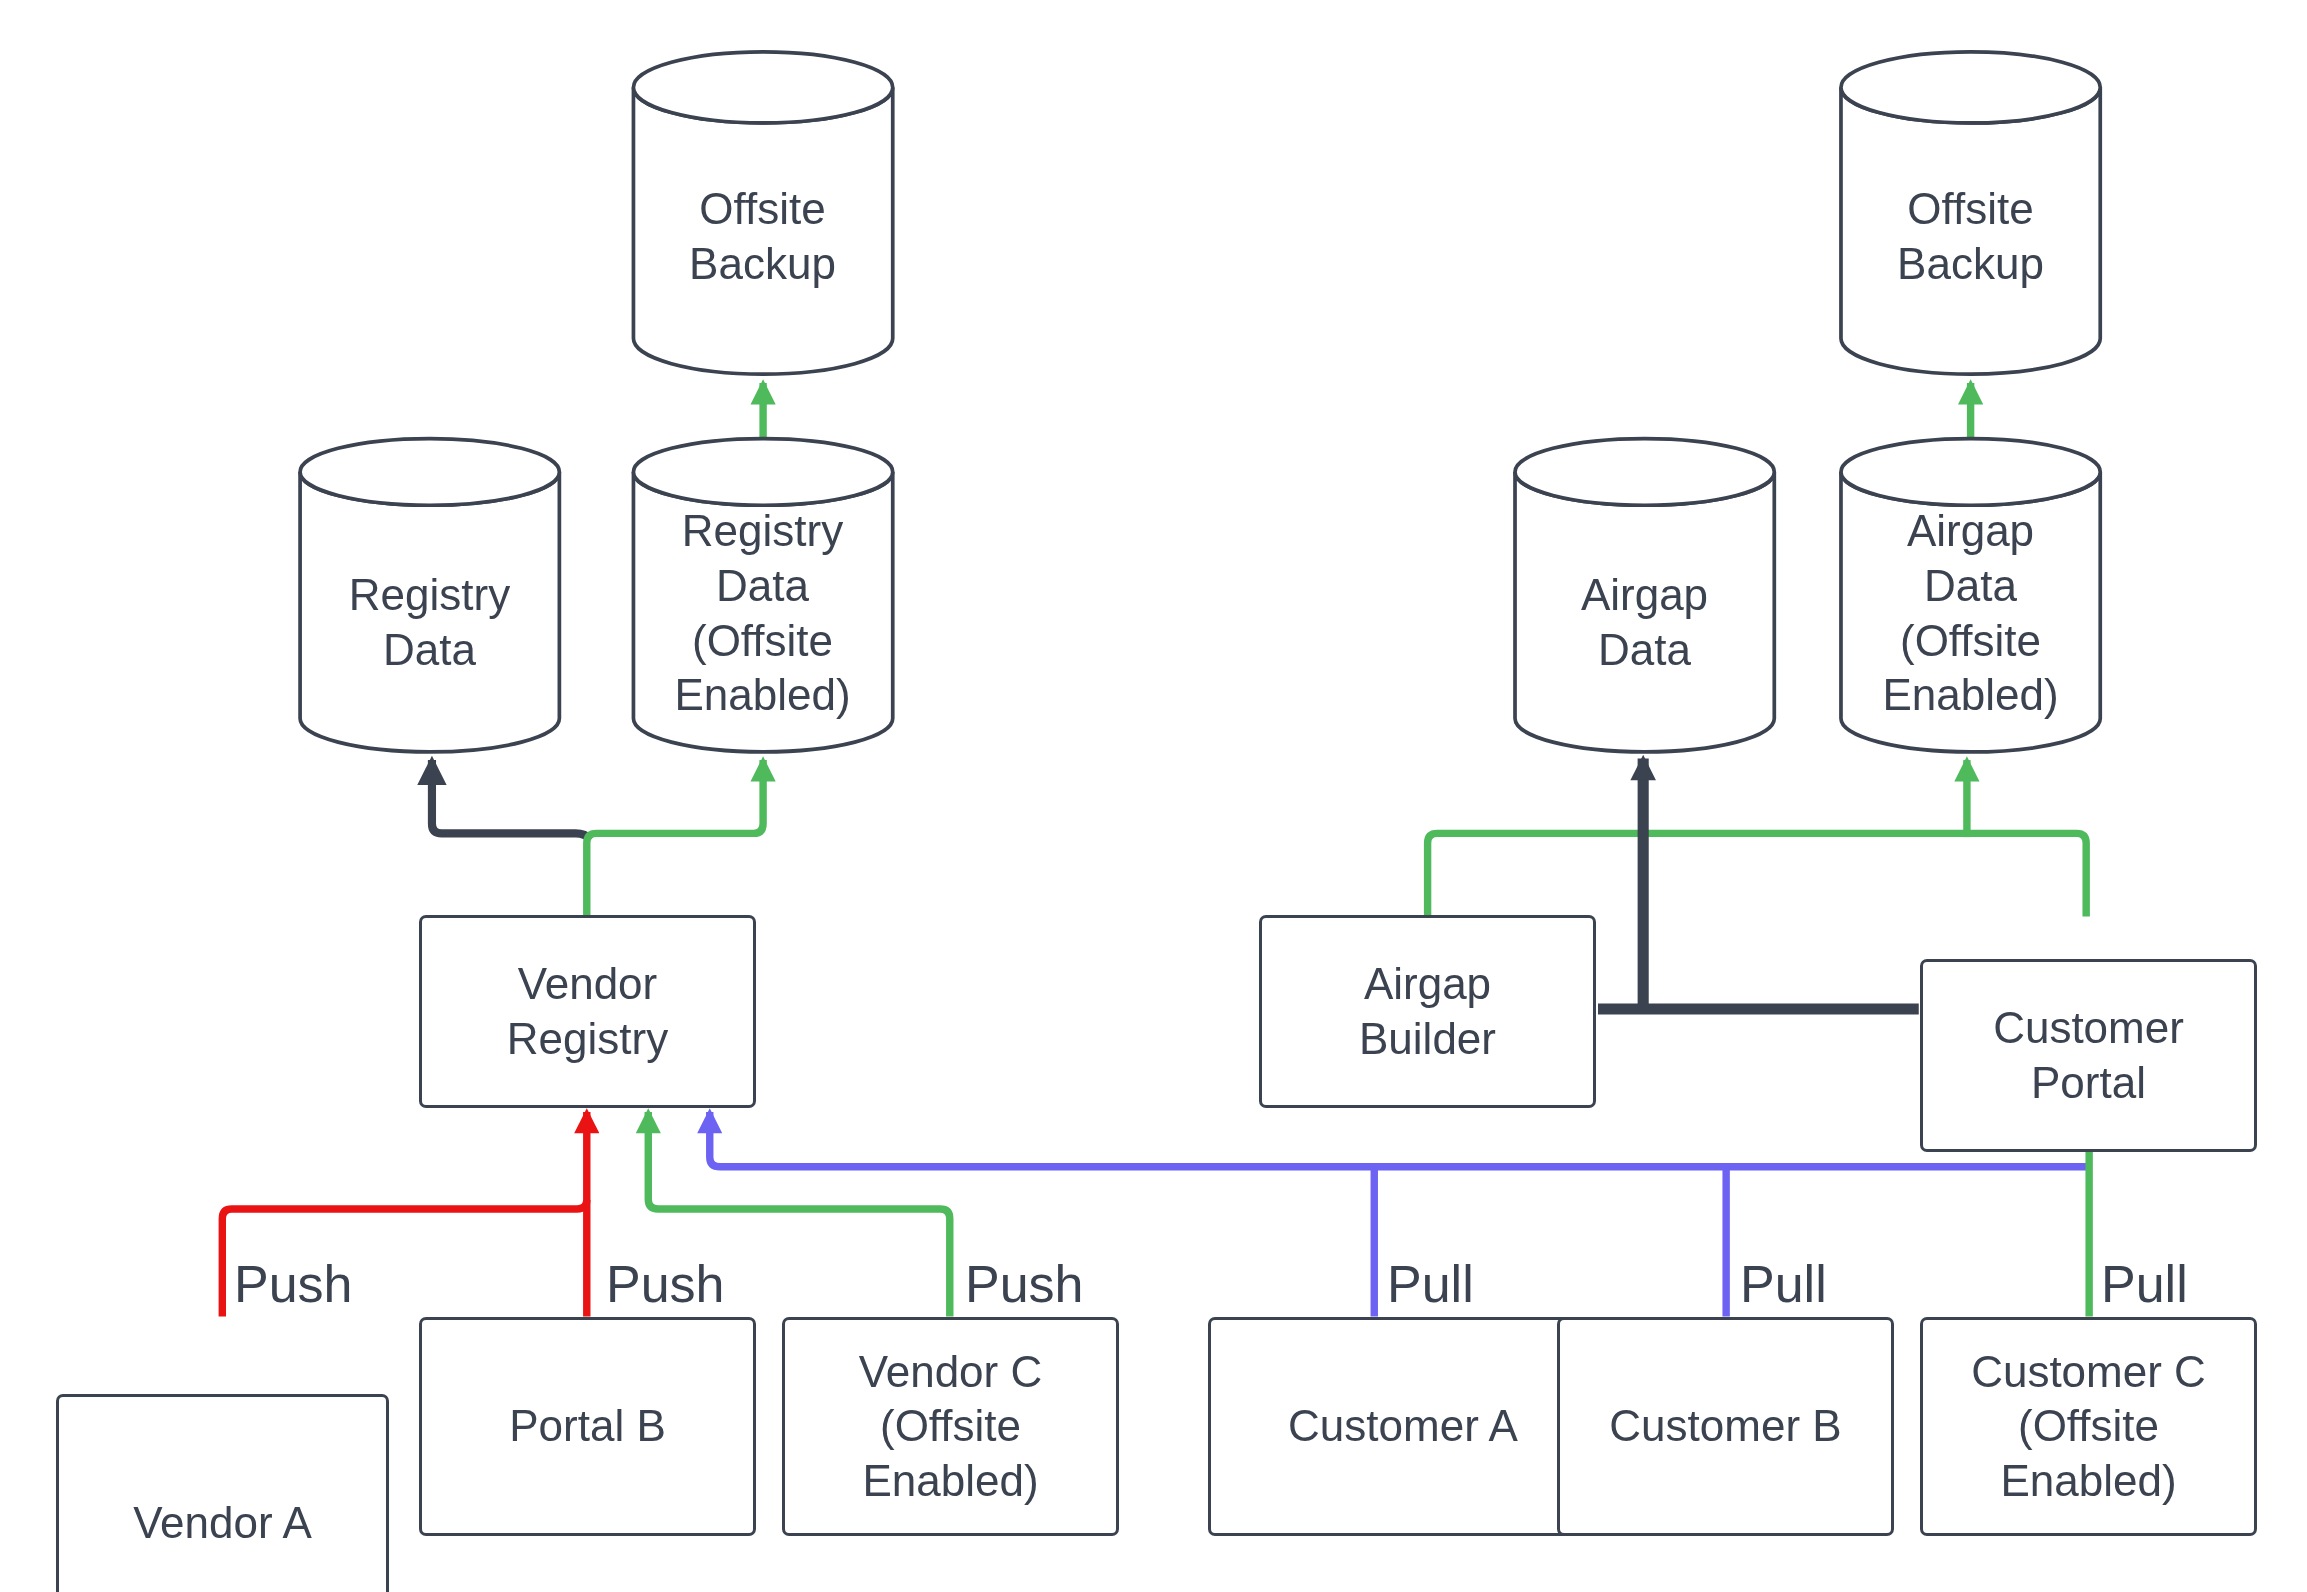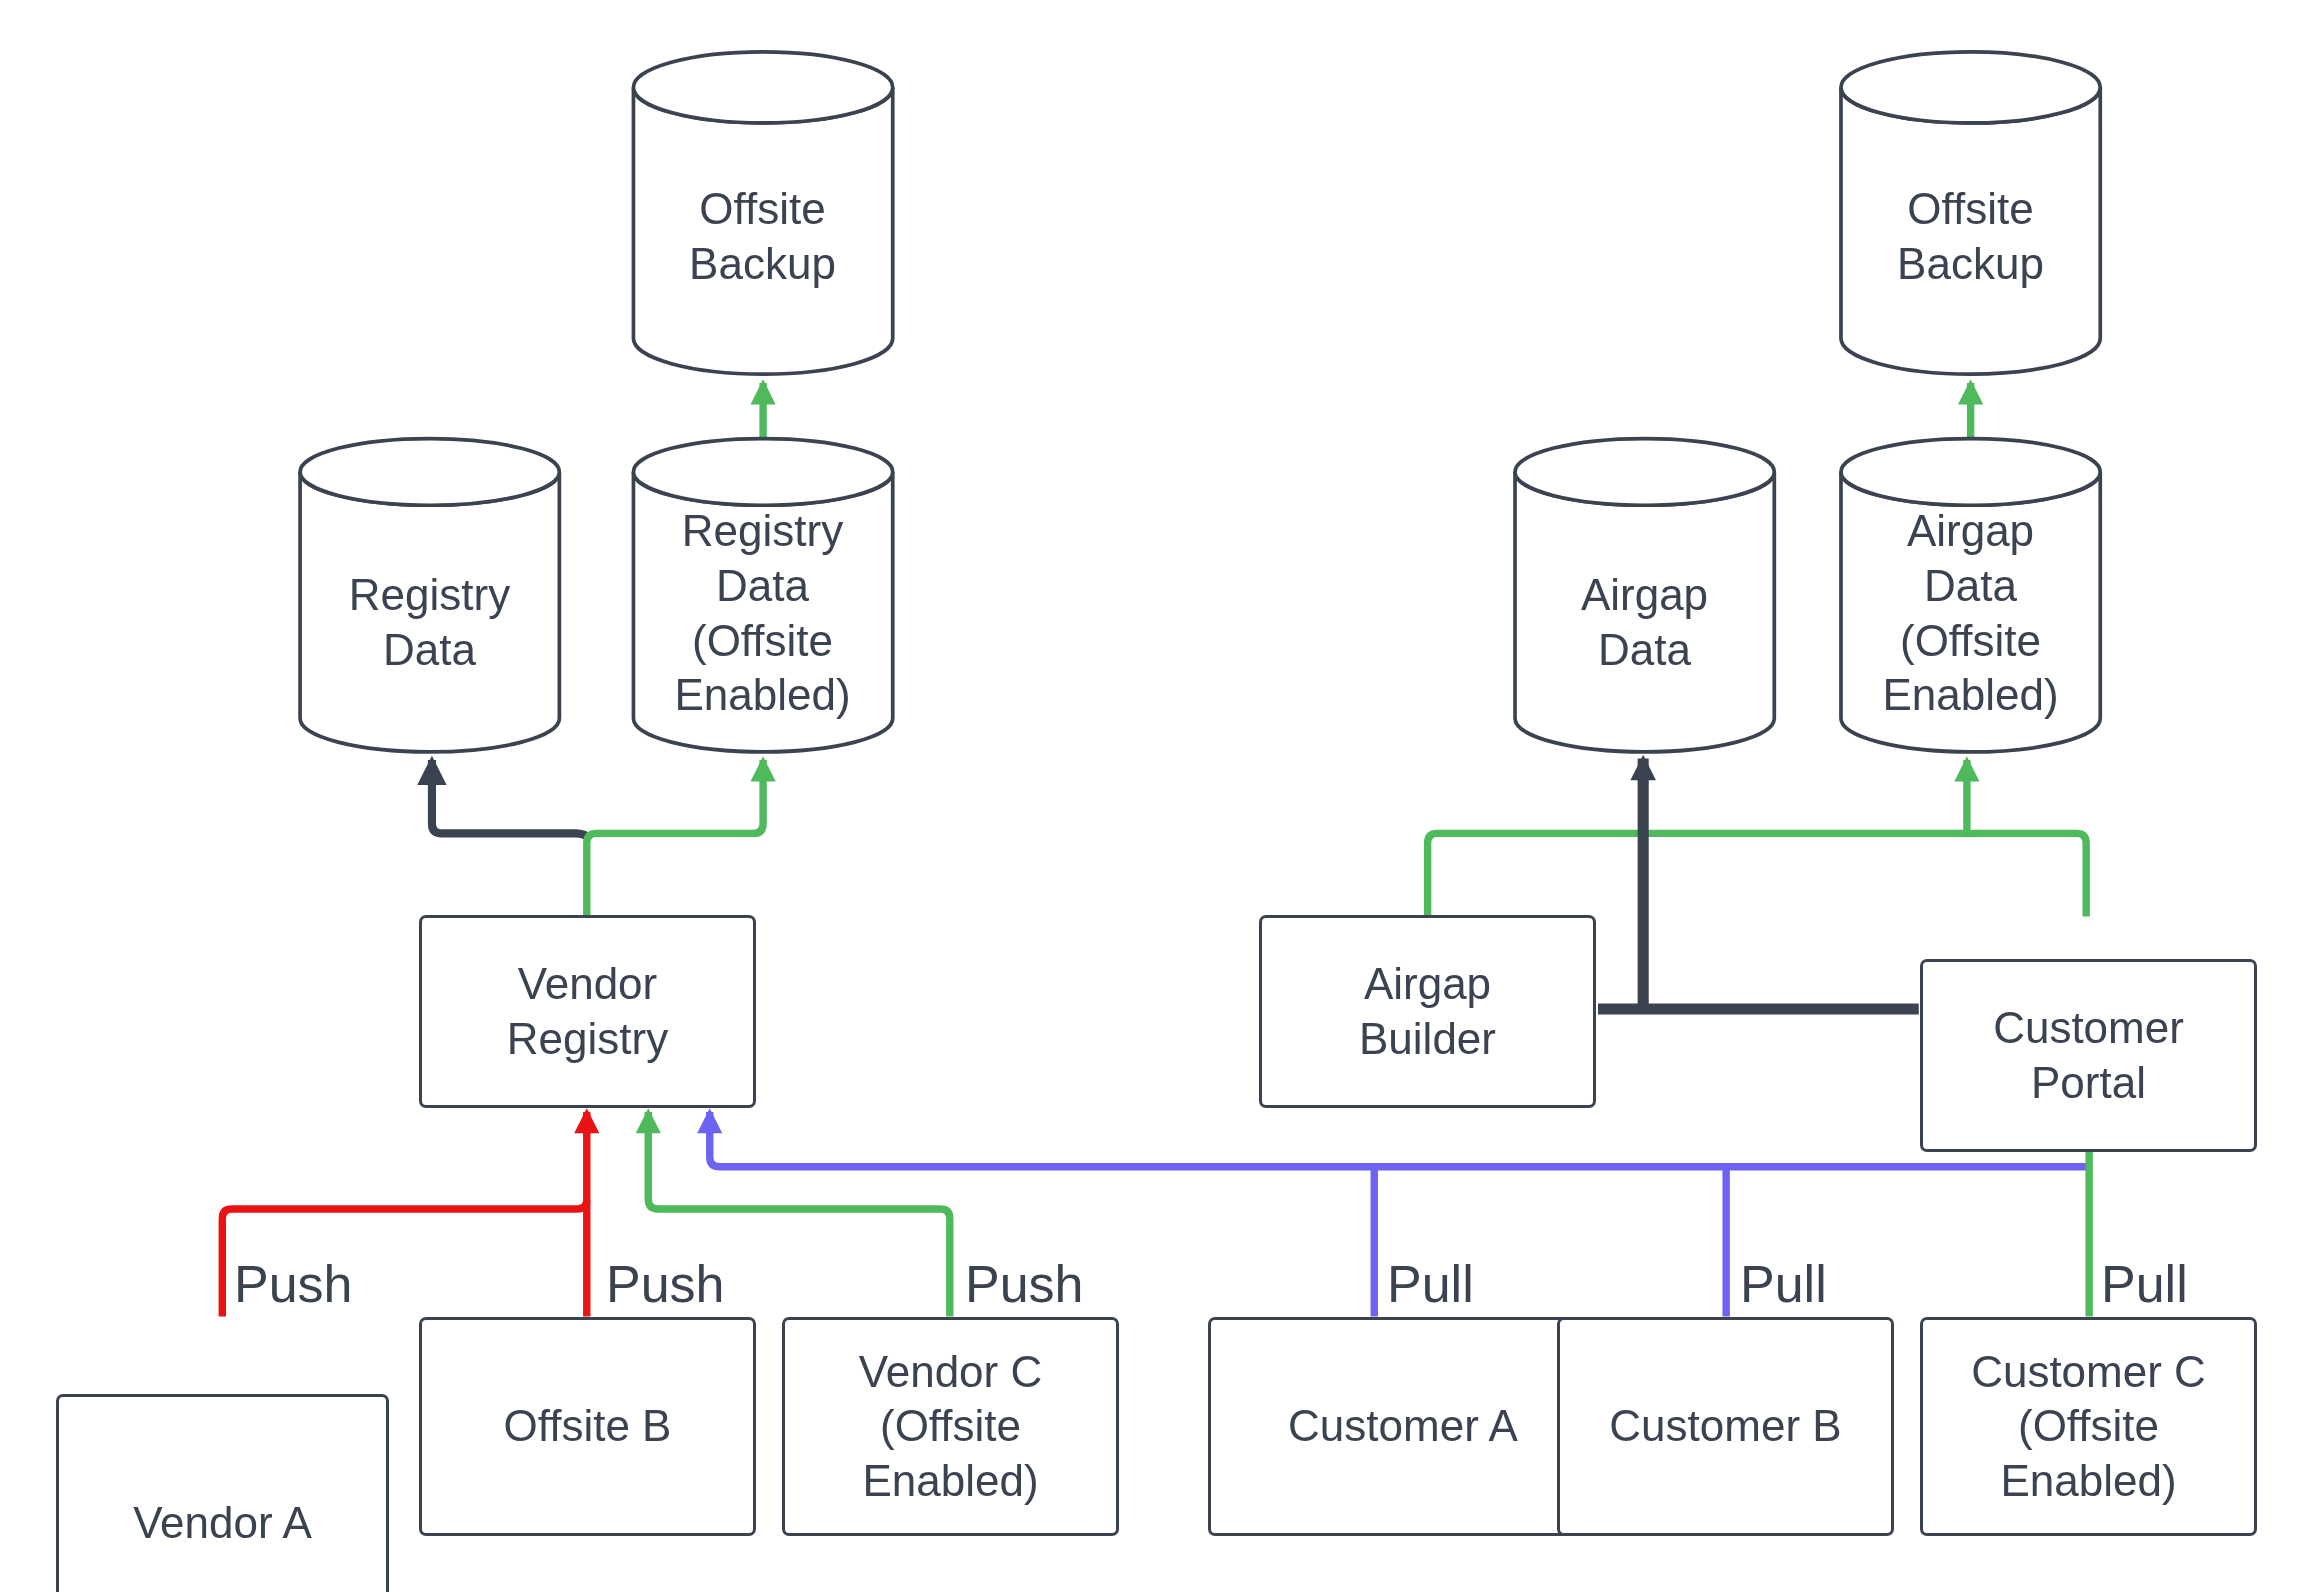--- a/index.html
+++ b/index.html
@@ -145,21 +145,21 @@
 Enabled)</div>
 
   <div class="box" style="left:419px;top:915px;width:337px;height:193px;">Vendor
 Registry</div>
   <div class="box" style="left:1259px;top:915px;width:337px;height:193px;">Airgap
 Builder</div>
   <div class="box" style="left:1920px;top:915px;width:337px;height:193px;margin-top:44px;">Customer
 Portal</div>
 
   <div class="box" style="left:56px;top:1394px;width:333px;height:258px;">Vendor A</div>
-  <div class="box" style="left:419px;top:1317px;width:337px;height:219px;">Offsite B</div>
+  <div class="box" style="left:419px;top:1317px;width:337px;height:219px;">Portal B</div>
   <div class="box" style="left:782px;top:1317px;width:337px;height:219px;">Vendor C
 (Offsite
 Enabled)</div>
   <div class="box" style="left:1208px;top:1317px;width:390px;height:219px;">Customer A</div>
   <div class="box" style="left:1557px;top:1317px;width:337px;height:219px;">Customer B</div>
   <div class="box" style="left:1920px;top:1317px;width:337px;height:219px;">Customer C
 (Offsite
 Enabled)</div>
 
   <div class="edge-label" style="left:234px;top:1252px;">Push</div>

